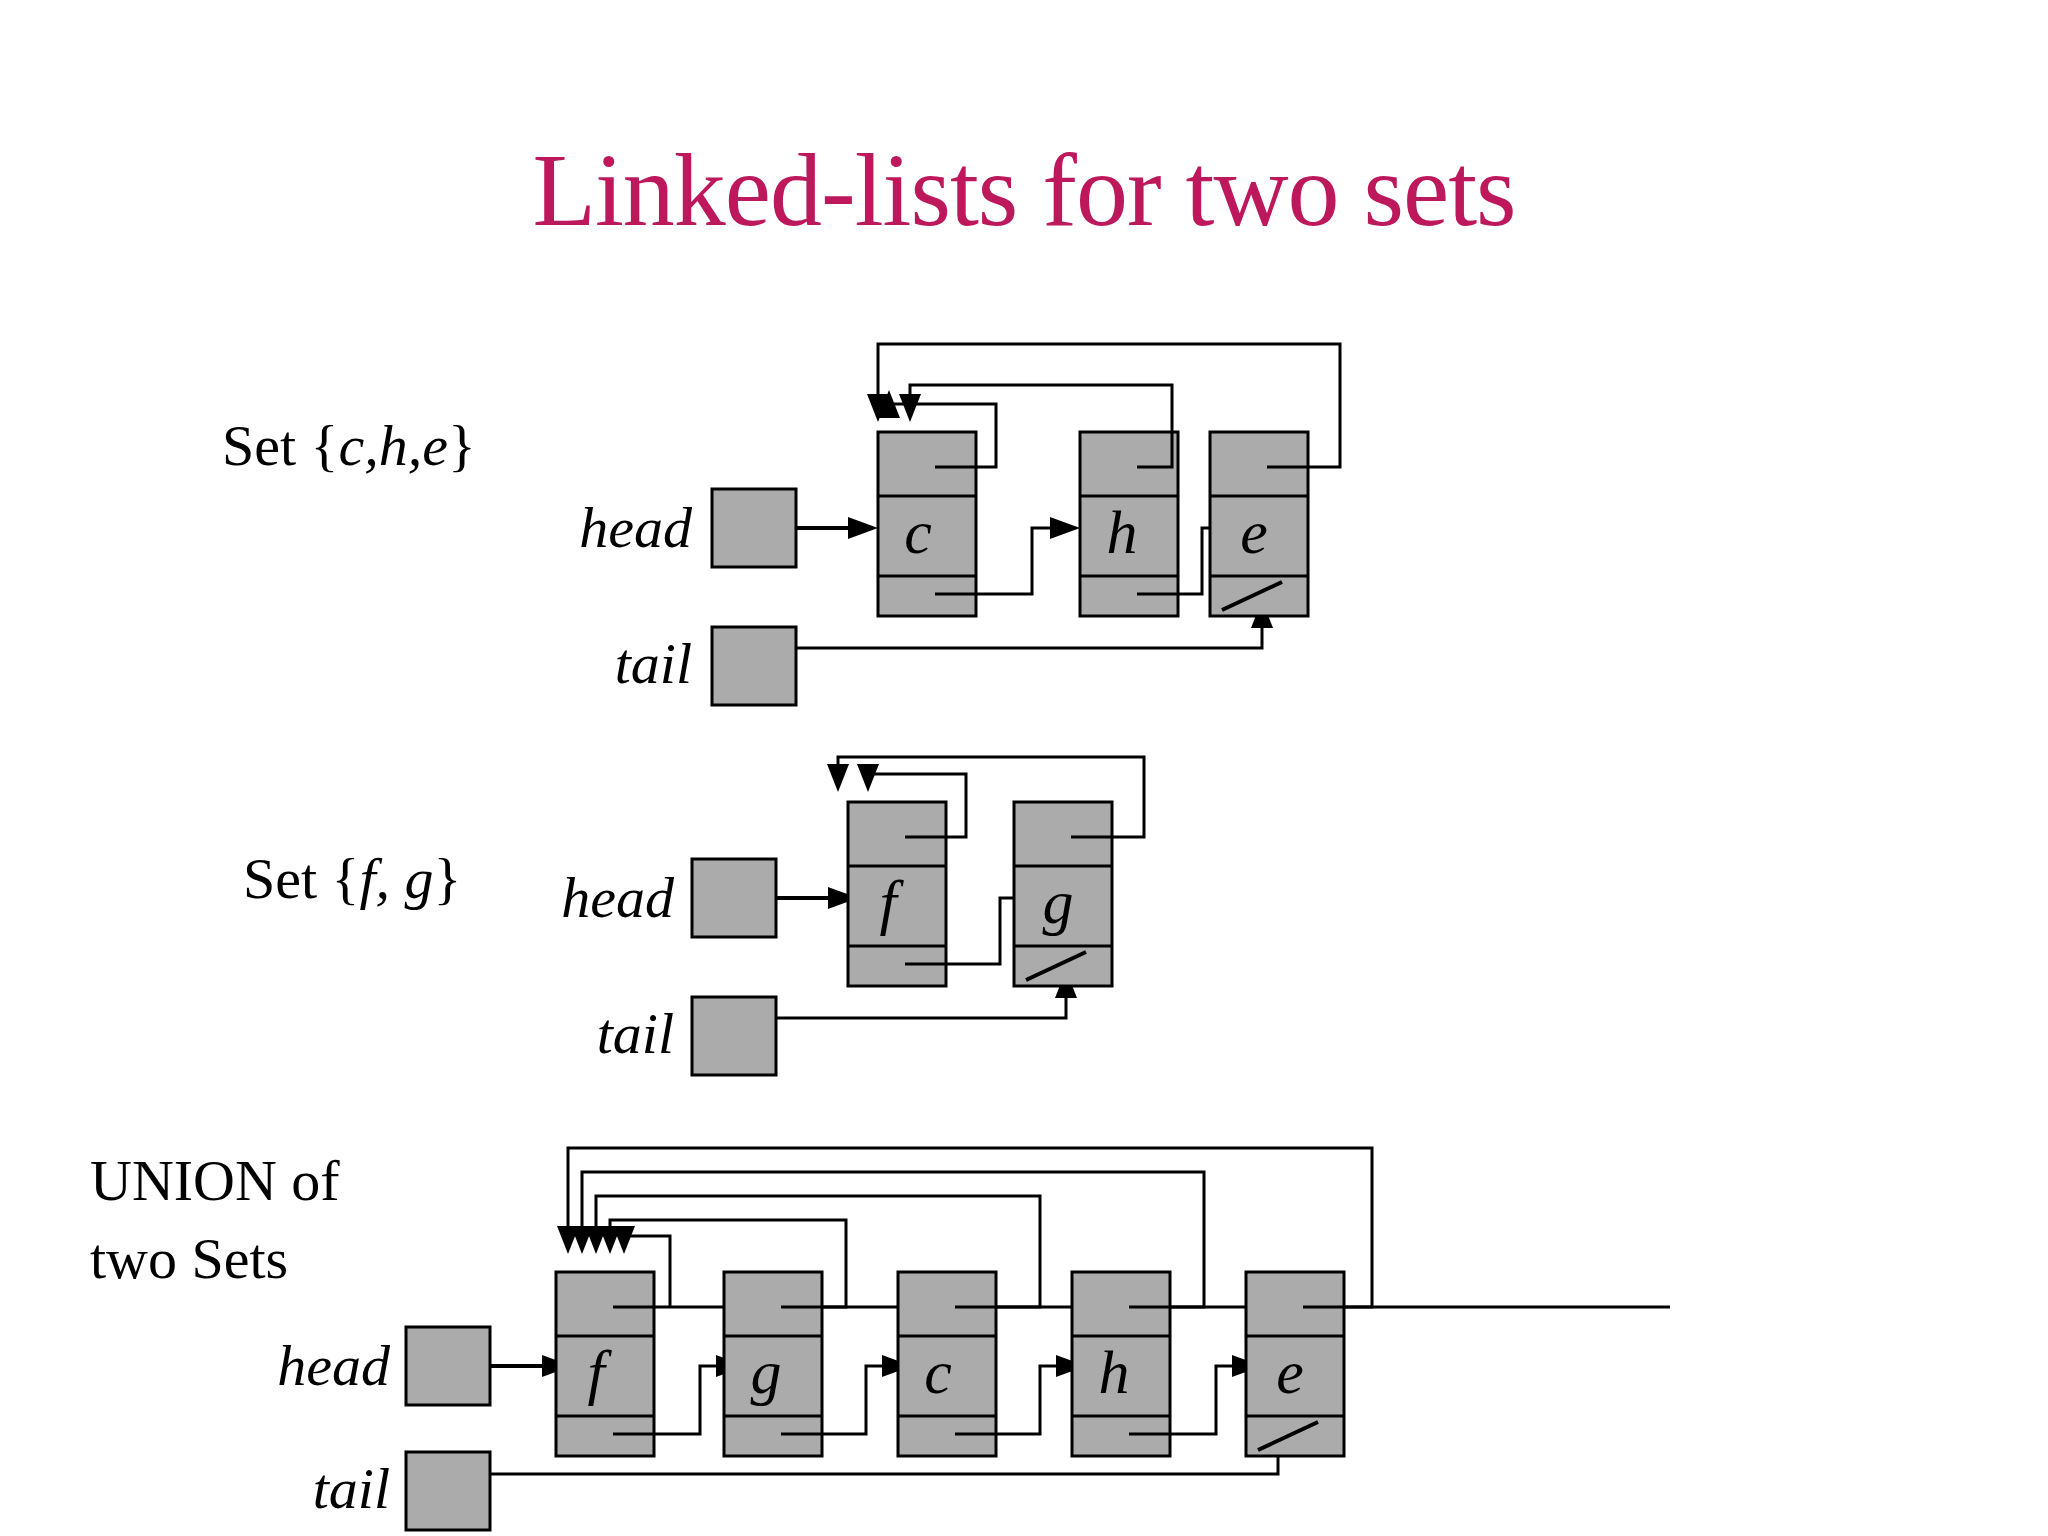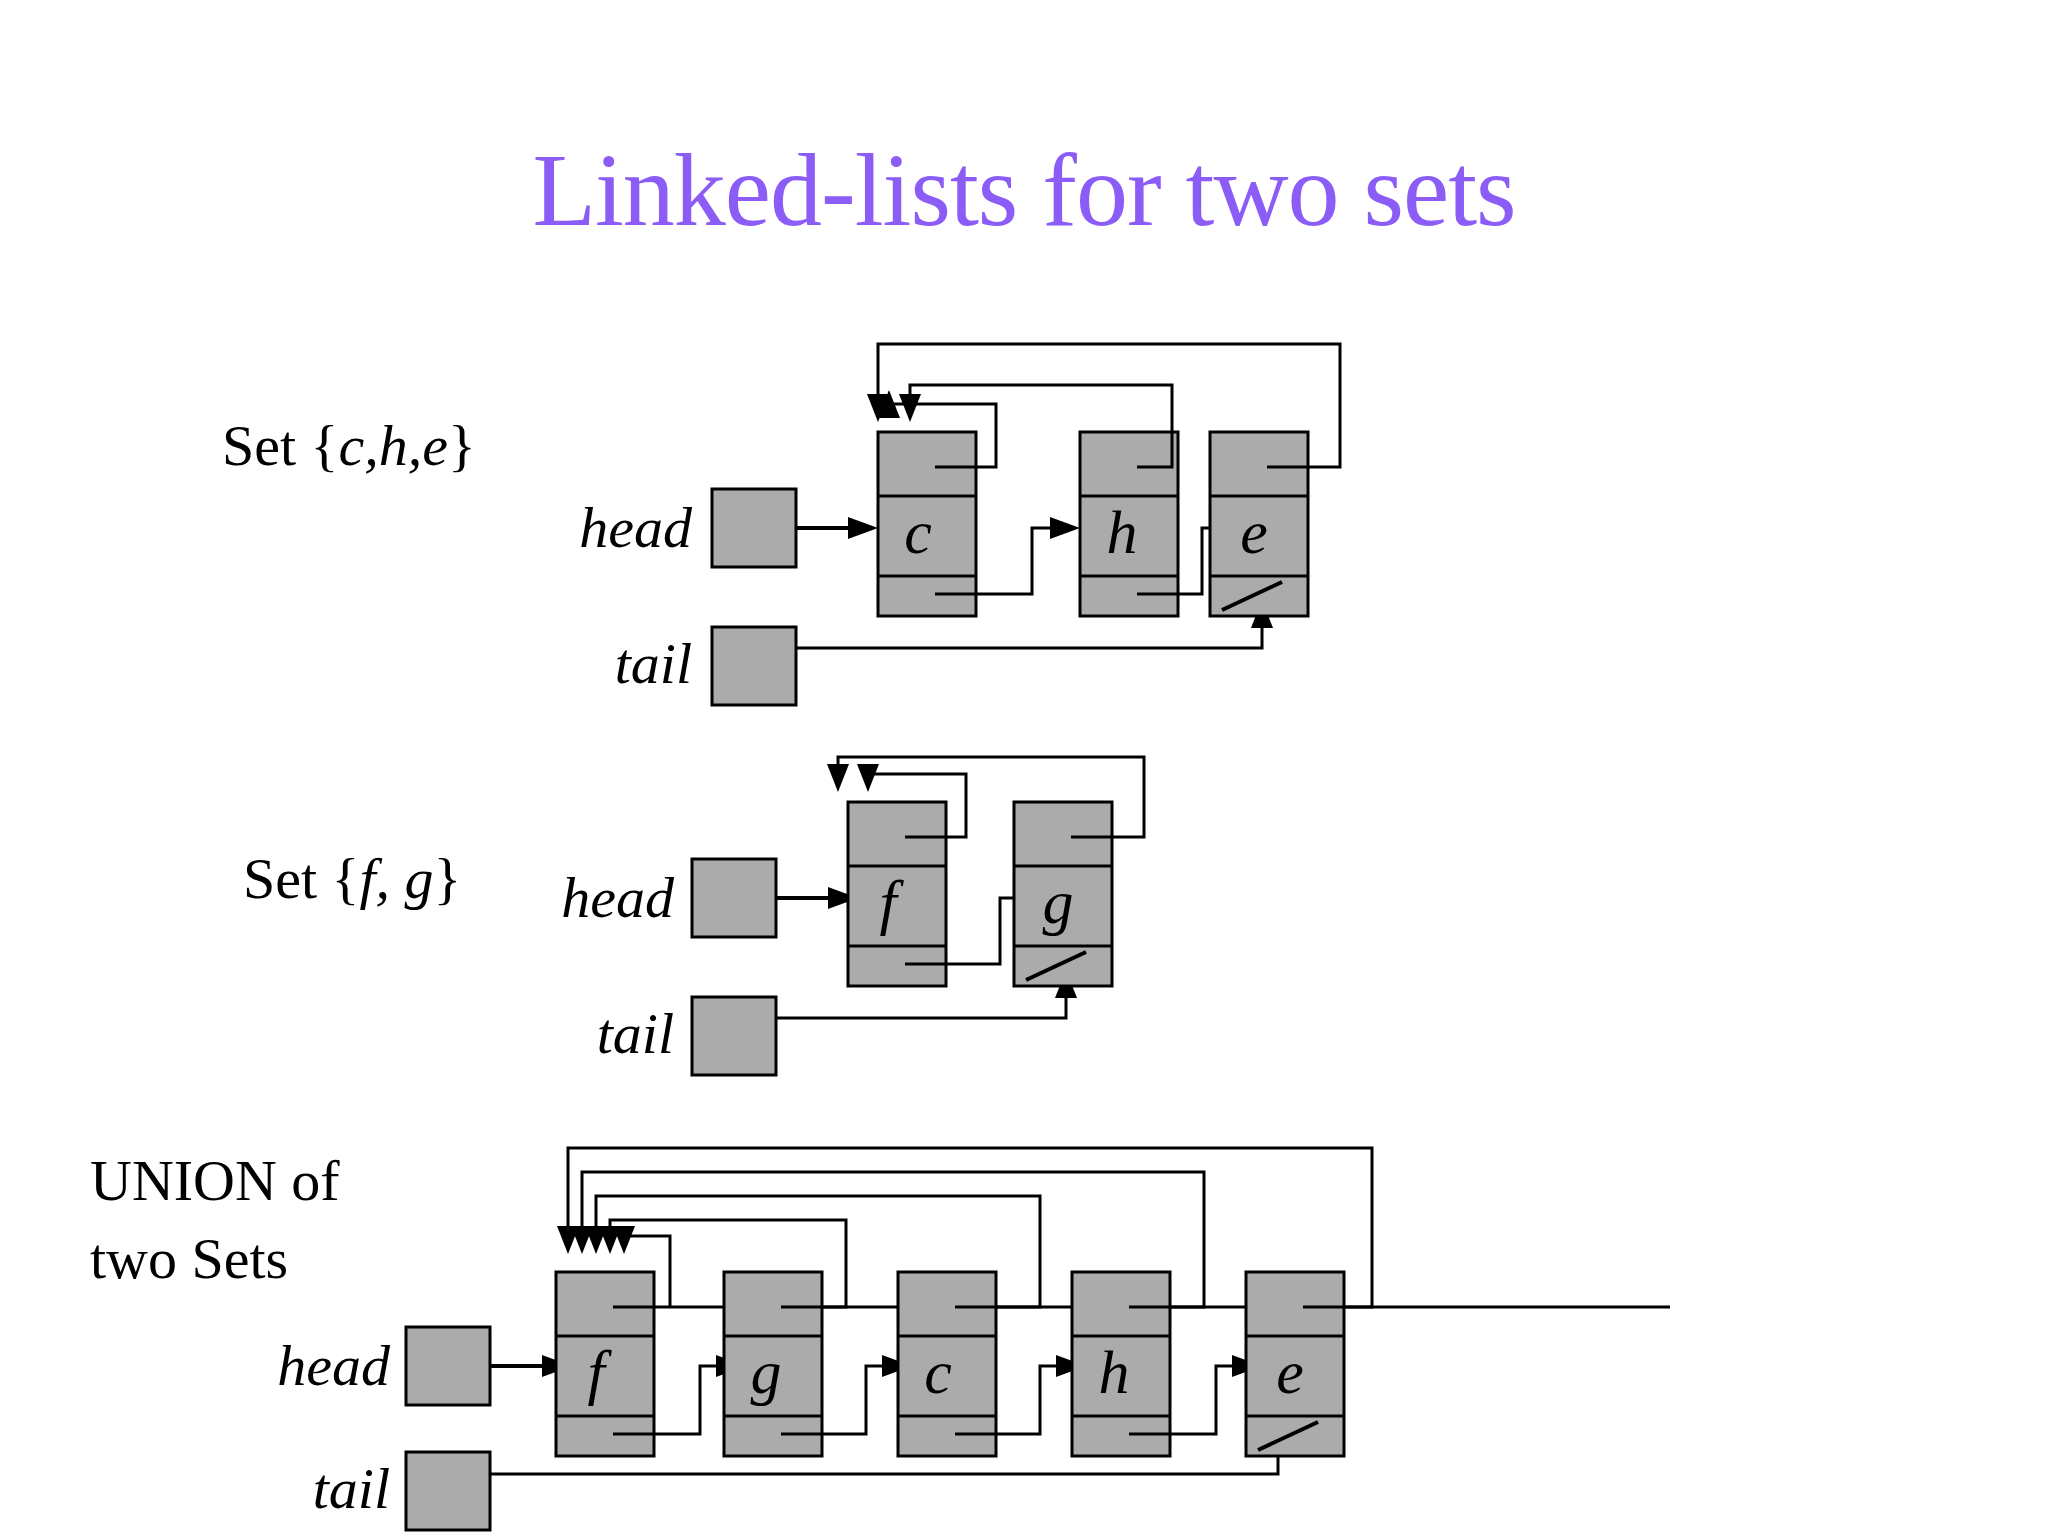--- a/index.html
+++ b/index.html
@@ -17,21 +17,21 @@
   }
   #title {
     position: absolute;
     left: 0;
     top: 138px;
     width: 2048px;
     text-align: center;
     font-family: "Liberation Serif", "DejaVu Serif", serif;
     font-size: 104px;
     line-height: 1.0;
-    color: #8b5cf6;
+    color: #be185d;
     letter-spacing: -1px;
   }
   svg.diagram {
     position: absolute;
     left: 0;
     top: 0;
     width: 2048px;
     height: 1536px;
   }
   .node-rect {

